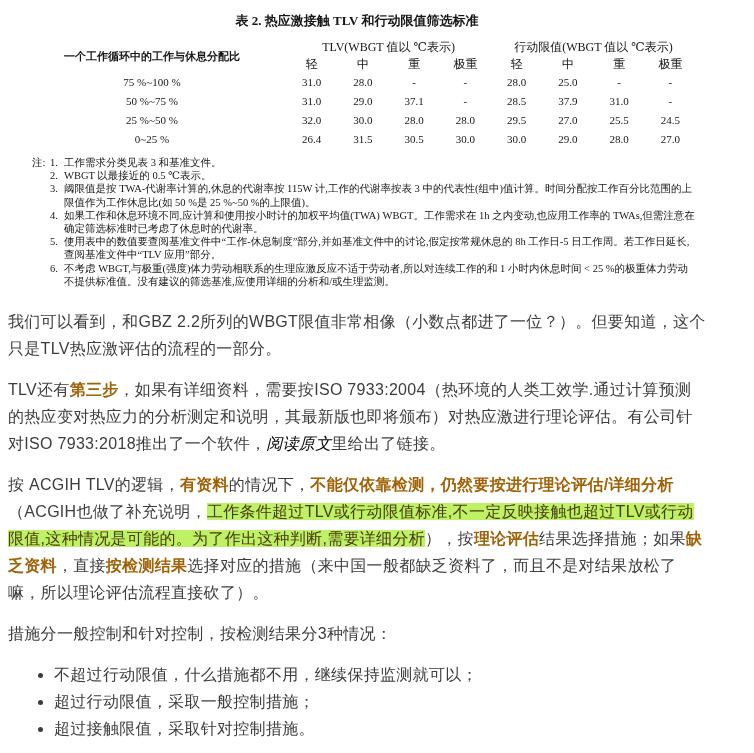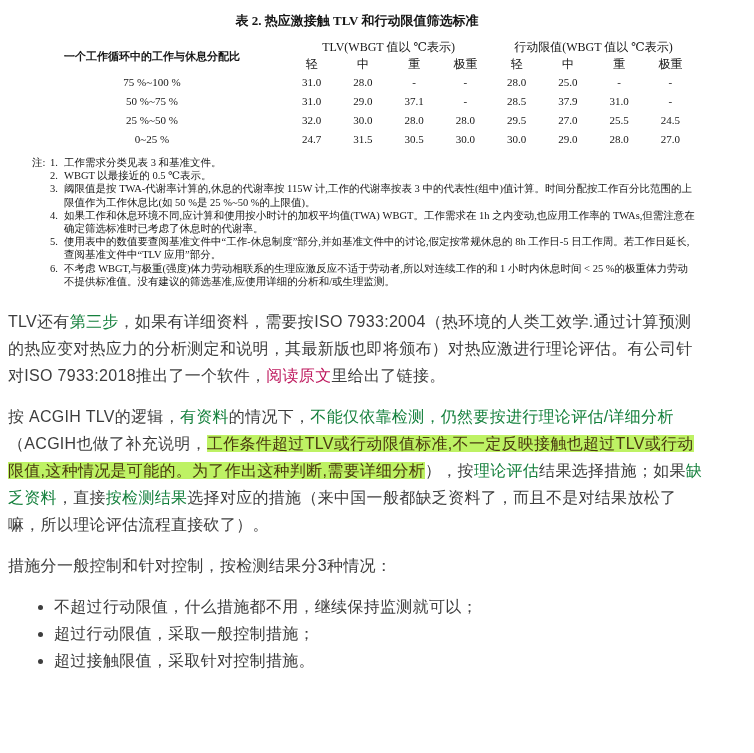--- a/index.html
+++ b/index.html
@@ -58,23 +58,23 @@
   
   .article {
     font-family: "Liberation Sans", "DejaVu Sans", sans-serif;
     color: #3d3d3d;
     font-size: 16px;
     line-height: 27px;
     padding: 20px 8px 6px 8px;
     letter-spacing: 0.3px;
   }
   .article p { margin: 0 0 14px 0; }
-  .seg-b    { font-weight: normal; color: #15803d; }
+  .seg-b    { font-weight: bold; color: #a16207; }
   .seg-hl   { background: #bef264; color: #4a3a10; }
-  .seg-link { color: #be185d; cursor: pointer; }
+  .seg-link { color: #000000; cursor: pointer; font-style: italic; }
   ul.bullets {
     margin: 0;
     padding-left: 46px;
     list-style-type: disc;
   }
   ul.bullets li { line-height: 27px; }
 </style>
 </head>
 <body>
 
@@ -141,21 +141,21 @@
             <td>30.0</td>
             <td>28.0</td>
             <td>28.0</td>
             <td>29.5</td>
             <td>27.0</td>
             <td>25.5</td>
             <td>24.5</td>
           </tr>
           <tr>
             <td class="rowlabel">0~25 %</td>
-            <td>24.7</td>
+            <td>26.4</td>
             <td>31.5</td>
             <td>30.5</td>
             <td>30.0</td>
             <td>30.0</td>
             <td>29.0</td>
             <td>28.0</td>
             <td>27.0</td>
           </tr>
         </tbody>
     </table>
@@ -185,20 +185,21 @@
           </div>
           <div class="note-item">
             <span class="note-num">6.</span>
             <span class="note-text">不考虑 WBGT,与极重(强度)体力劳动相联系的生理应激反应不适于劳动者,所以对连续工作的和 1 小时内休息时间 &lt; 25 %的极重体力劳动不提供标准值。没有建议的筛选基准,应使用详细的分析和/或生理监测。</span>
           </div>
         </div>
     </div>
   </section>
 
   <section class="article" id="article">
+      <p><span>我们可以看到，和GBZ 2.2所列的WBGT限值非常相像（小数点都进了一位？）。但要知道，这个只是TLV热应激评估的流程的一部分。</span></p>
       <p><span>TLV还有</span><span class="seg-b">第三步</span><span>，如果有详细资料，需要按ISO 7933:2004（热环境的人类工效学.通过计算预测的热应变对热应力的分析测定和说明，其最新版也即将颁布）对热应激进行理论评估。有公司针对ISO 7933:2018推出了一个软件，</span><span class="seg-link">阅读原文</span><span>里给出了链接。</span></p>
       <p><span>按 ACGIH TLV的逻辑，</span><span class="seg-b">有资料</span><span>的情况下，</span><span class="seg-b">不能仅依靠检测，仍然要按进行理论评估/详细分析</span><span>（ACGIH也做了补充说明，</span><span class="seg-hl">工作条件超过TLV或行动限值标准,不一定反映接触也超过TLV或行动限值,这种情况是可能的。为了作出这种判断,需要详细分析</span><span>），按</span><span class="seg-b">理论评估</span><span>结果选择措施；如果</span><span class="seg-b">缺乏资料</span><span>，直接</span><span class="seg-b">按检测结果</span><span>选择对应的措施（来中国一般都缺乏资料了，而且不是对结果放松了嘛，所以理论评估流程直接砍了）。</span></p>
       <p><span>措施分一般控制和针对控制，按检测结果分3种情况：</span></p>
       <ul class="bullets">
         <li>不超过行动限值，什么措施都不用，继续保持监测就可以；</li>
         <li>超过行动限值，采取一般控制措施；</li>
         <li>超过接触限值，采取针对控制措施。</li>
       </ul>
     </section>
 

